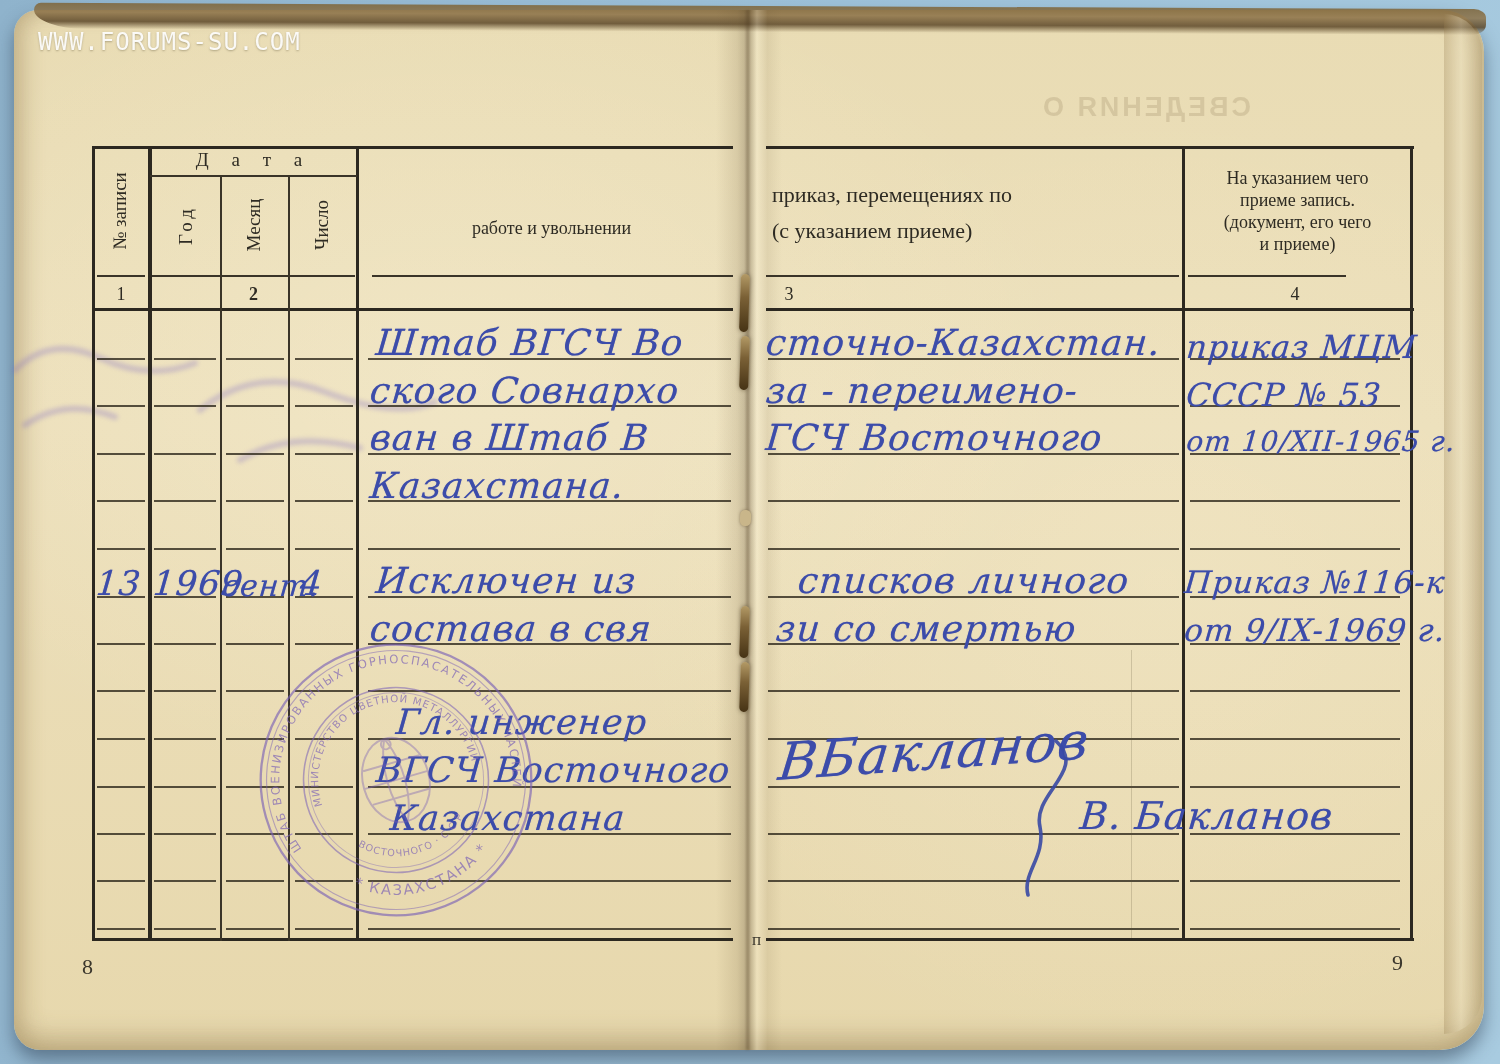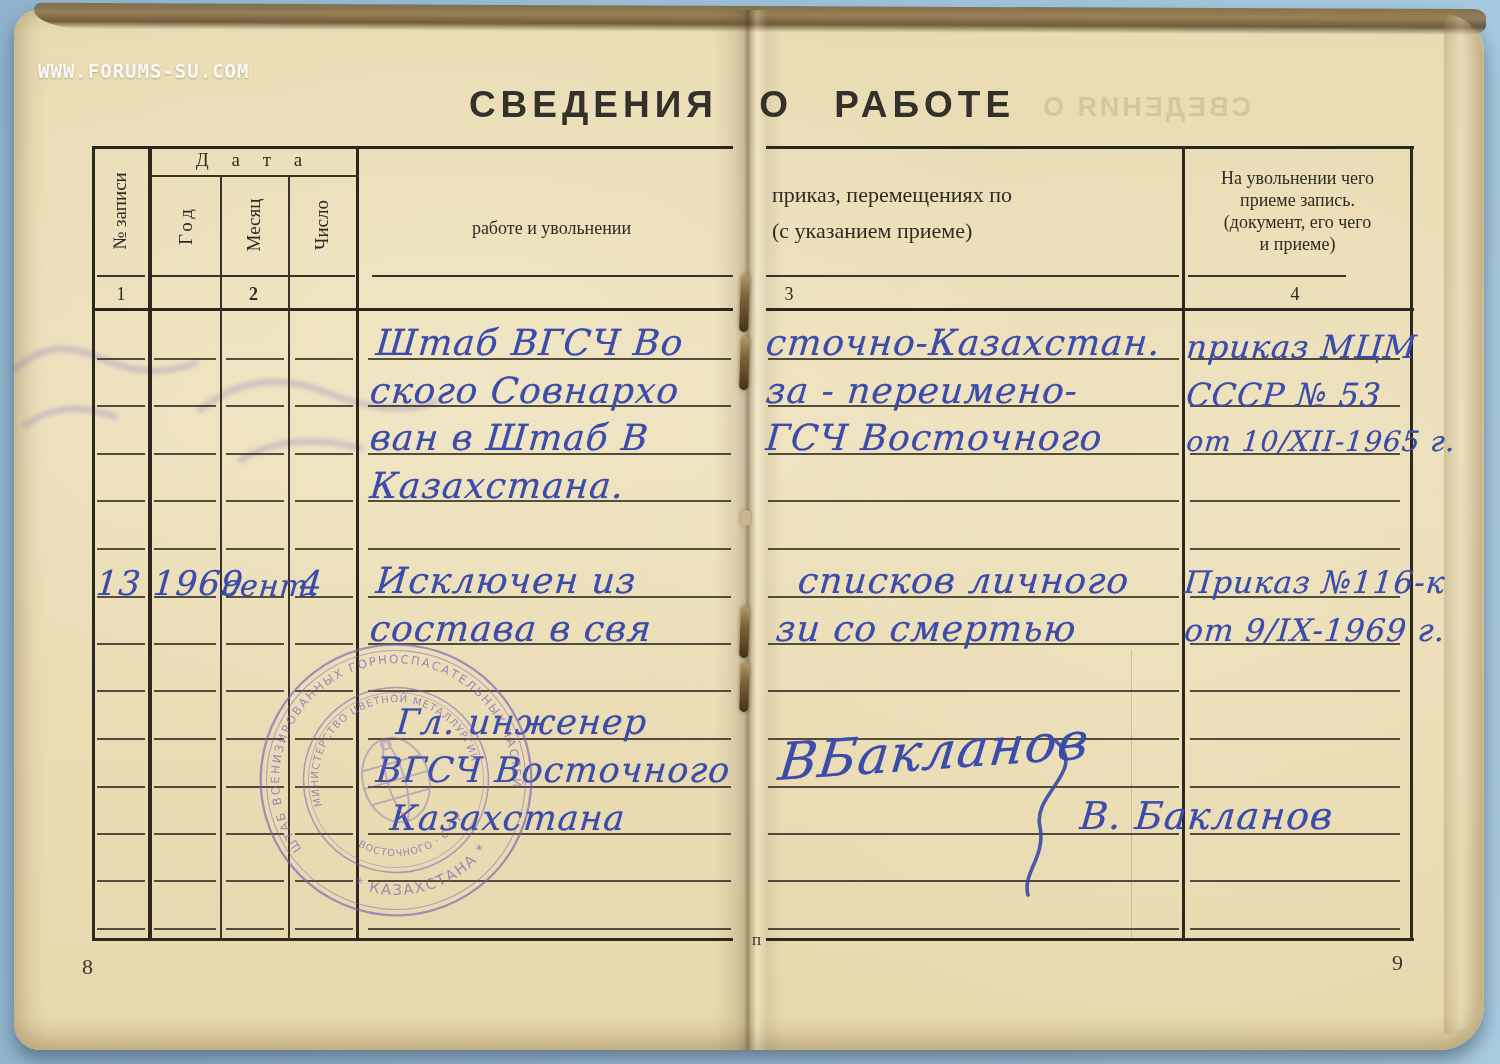--- a/index.html
+++ b/index.html
@@ -32,22 +32,22 @@
           box-shadow:0 0 4px rgba(60,45,20,.55);transform:rotate(2deg);}
   .ln{position:absolute;z-index:3;}
   .t{position:absolute;white-space:nowrap;color:#2e2b23;z-index:4;}
   .vlab{position:absolute;text-align:center;transform:rotate(-90deg);white-space:nowrap;
         color:#2e2b23;z-index:4;font-size:19px;}
   .hw{position:absolute;white-space:nowrap;z-index:5;
       font-family:"DejaVu Serif",serif;font-style:italic;color:#3c4caa;
       transform:skewX(-5deg);transform-origin:0 0;letter-spacing:1px;
       text-shadow:0 0 .7px rgba(55,70,165,.55);}
   .watermark{position:absolute;left:38px;top:28px;z-index:10;
-      font-family:"DejaVu Sans Mono",monospace;font-weight:bold;font-size:19px;
-      color:rgba(255,255,255,.92);letter-spacing:1px;text-shadow:0 1px 2px rgba(120,110,80,.5);margin-top:32px;}
+      font-family:"DejaVu Sans Mono",monospace;font-weight:normal;font-size:24px;
+      color:rgba(255,255,255,.92);letter-spacing:1px;text-shadow:0 1px 2px rgba(120,110,80,.5);}
   .title{position:absolute;left:392px;top:84px;width:700px;text-align:center;z-index:4;
       font-family:"Liberation Sans",sans-serif;font-weight:bold;font-size:37px;
       color:#33312a;letter-spacing:5px;word-spacing:26px;}
   .showthrough{position:absolute;left:1040px;top:92px;z-index:2;
       font-family:"Liberation Sans",sans-serif;font-weight:bold;font-size:27px;
       color:rgba(150,133,95,.25);letter-spacing:3px;transform:scaleX(-1);filter:blur(.7px);}
   .pagenum{position:absolute;z-index:4;font-size:22px;color:#3a362c;}
   .stamp{position:absolute;left:250px;top:634px;z-index:6;transform:rotate(-16deg);opacity:.8;}
 </style>
 </head>
@@ -179,33 +179,32 @@
       <div class="ln" style="left: 154px; top: 928px; width: 62px; height: 2px; background: rgba(50, 44, 30, 0.82);"></div>
       <div class="ln" style="left: 226px; top: 928px; width: 58px; height: 2px; background: rgba(50, 44, 30, 0.82);"></div>
       <div class="ln" style="left: 295px; top: 928px; width: 58px; height: 2px; background: rgba(50, 44, 30, 0.82);"></div>
       <div class="ln" style="left: 368px; top: 928px; width: 363px; height: 2px; background: rgba(50, 44, 30, 0.82);"></div>
       <div class="ln" style="left: 768px; top: 928px; width: 411px; height: 2px; background: rgba(50, 44, 30, 0.82);"></div>
       <div class="ln" style="left: 1190px; top: 928px; width: 210px; height: 2px; background: rgba(50, 44, 30, 0.82);"></div>
       <div class="ln" style="left: 1131px; top: 650px; width: 1px; height: 288px; background: rgba(90, 80, 55, 0.22);"></div>
     </div>
 
   <div class="watermark">WWW.FORUMS-SU.COM</div>
-  <div class="title">СВЕДЕНИЯ О РАБОТЕ</div>
 
   <div class="vlab" style="left:45px;top:200px;width:150px;">№ записи</div>
   <div class="t" style="left:150px;top:149px;width:207px;text-align:center;font-size:19px;letter-spacing:9px;">Д а т а</div>
   <div class="vlab" style="left:126px;top:214px;width:120px;letter-spacing:4px;">Год</div>
   <div class="vlab" style="left:194px;top:214px;width:120px;">Месяц</div>
   <div class="vlab" style="left:262px;top:214px;width:120px;">Число</div>
 
   <div class="t" style="left:370px;top:218px;width:363px;text-align:center;font-size:18px;">работе и увольнении</div>
   <div class="t" style="left:772px;top:182px;font-size:22px;">приказ, перемещениях по</div>
   <div class="t" style="left:772px;top:218px;font-size:22px;">(с указанием приеме)</div>
 
-  <div class="t" style="left:1190px;top:168px;width:215px;text-align:center;font-size:18px;">На увольнении чего</div>
+  <div class="t" style="left:1190px;top:168px;width:215px;text-align:center;font-size:18px;">На указанием чего</div>
   <div class="t" style="left:1190px;top:190px;width:215px;text-align:center;font-size:18px;">приеме запись.</div>
   <div class="t" style="left:1190px;top:212px;width:215px;text-align:center;font-size:18px;">(документ, его чего</div>
   <div class="t" style="left:1190px;top:234px;width:215px;text-align:center;font-size:18px;">и приеме)</div>
 
   <div class="t" style="left:97px;top:284px;width:48px;text-align:center;font-size:18px;">1</div>
   <div class="t" style="left:150px;top:284px;width:207px;text-align:center;font-size:18px;font-weight:bold;">2</div>
   <div class="t" style="left:764px;top:284px;width:50px;text-align:center;font-size:18px;">3</div>
   <div class="t" style="left:1190px;top:284px;width:210px;text-align:center;font-size:18px;">4</div>
 
   <div class="hw" style="left:378px;top:322px;font-size:36px;">Штаб ВГСЧ Во</div>

